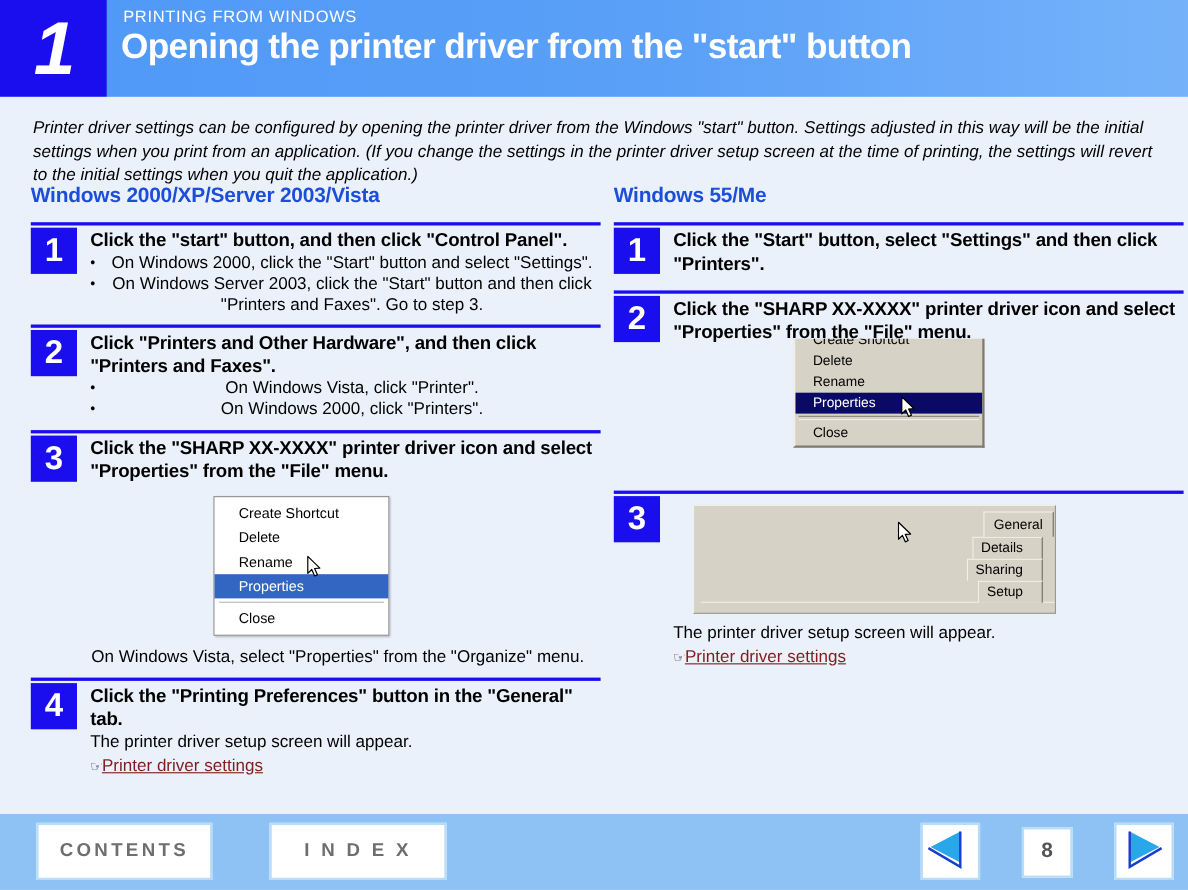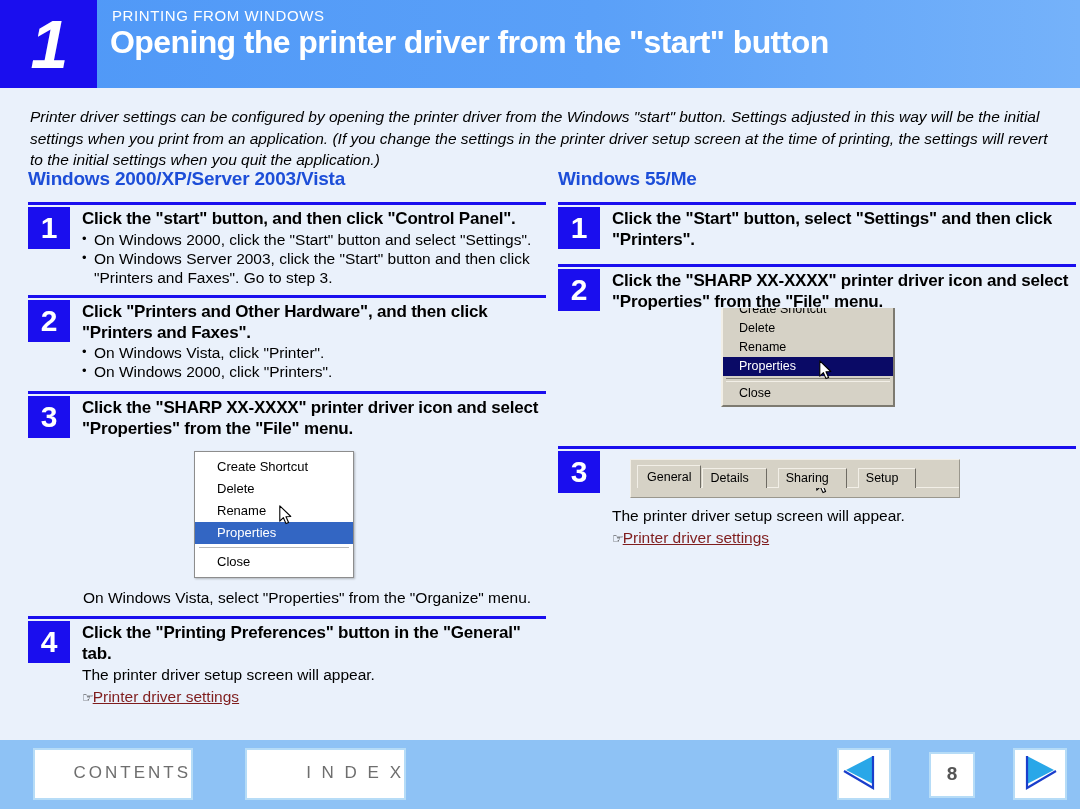--- a/index.html
+++ b/index.html
@@ -129,20 +129,21 @@
     font-size: 17px;
     font-weight: bold;
     line-height: 21px;
     color: #000000;
     letter-spacing: -0.2px;
   }
   .bullets {
     margin: 1px 0 0 0;
     padding: 0;
     list-style: none;
+    text-align: center;
   }
   .bullets li {
     position: relative;
     padding-left: 12px;
     font-size: 15.5px;
     line-height: 19px;
     color: #000000;
   }
   .bullets li::before {
     content: "\2022";
@@ -248,20 +249,21 @@
     border-right: 1px solid #9a978d;
     border-bottom: 1px solid #9a978d;
     padding: 5px 0 9px 6px;
     position: relative;
   }
   .w98-tabrow {
     display: flex;
     align-items: flex-end;
     position: relative;
     z-index: 2;
+    flex-direction: column;
   }
   .w98-tab {
     font-size: 12.5px;
     line-height: 14px;
     padding: 2px 17px 3px 7px;
     background: #d6d2c6;
     border-top: 1px solid #f2efe7;
     border-left: 1px solid #f2efe7;
     border-right: 1px solid #6e6b63;
     color: #000000;
@@ -292,23 +294,23 @@
   .footer {
     position: absolute;
     left: 0; top: 740px;
     width: 1080px; height: 69px;
     background: #8ec2f5;
   }
   .nav-btn {
     position: absolute;
     background: #ffffff;
     border: 2px solid #b6dcf7;
-    text-align: right;
+    text-align: center;
     color: #6e6e6e;
-    font-weight: normal;
+    font-weight: bold;
     font-size: 17px;
     letter-spacing: 3px;
   }
   .btn-contents {
     left: 33px; top: 748px;
     width: 156px; height: 48px;
     line-height: 46px;
   }
   .btn-index {
     left: 245px; top: 748px;

